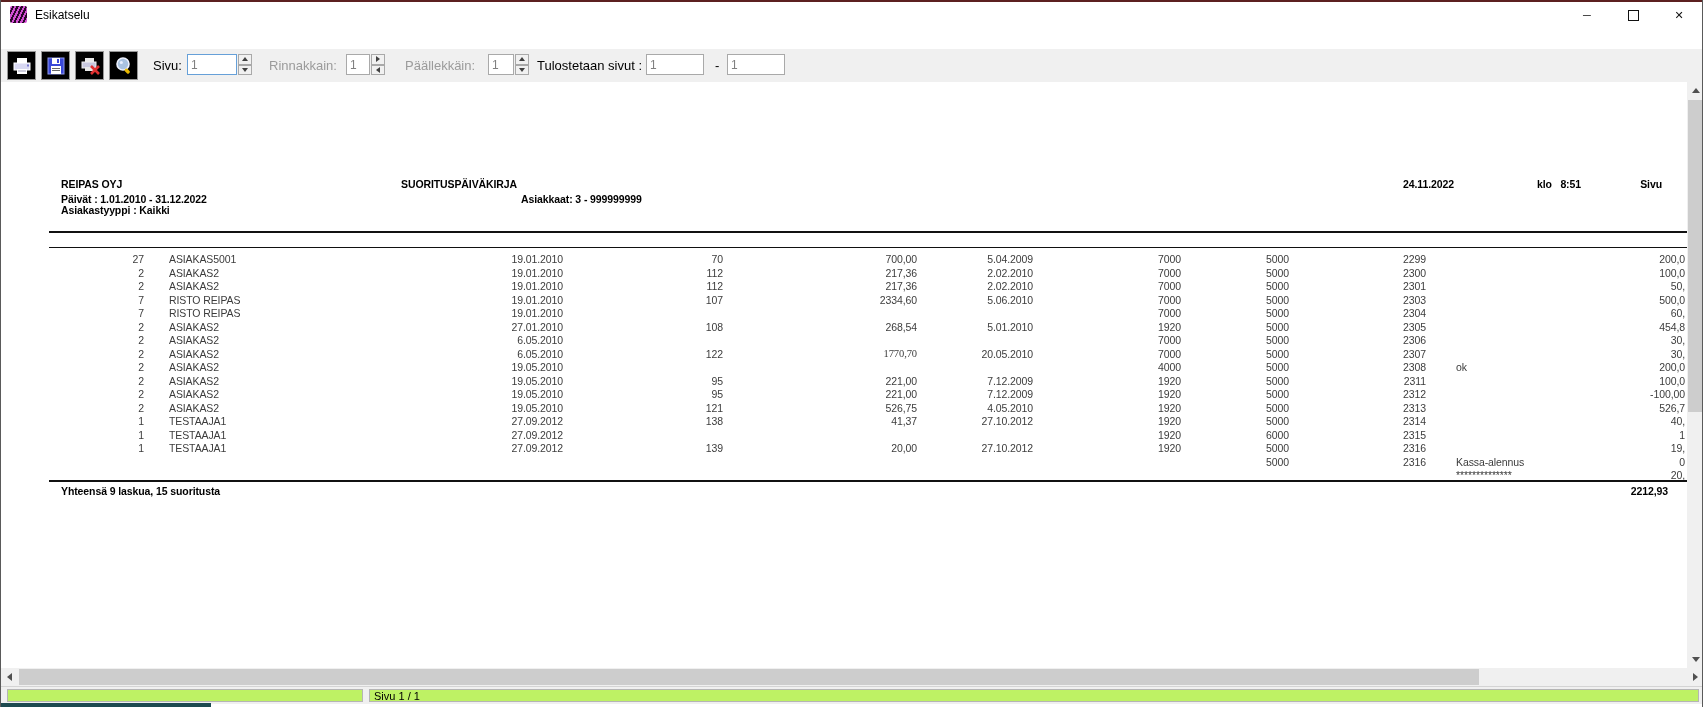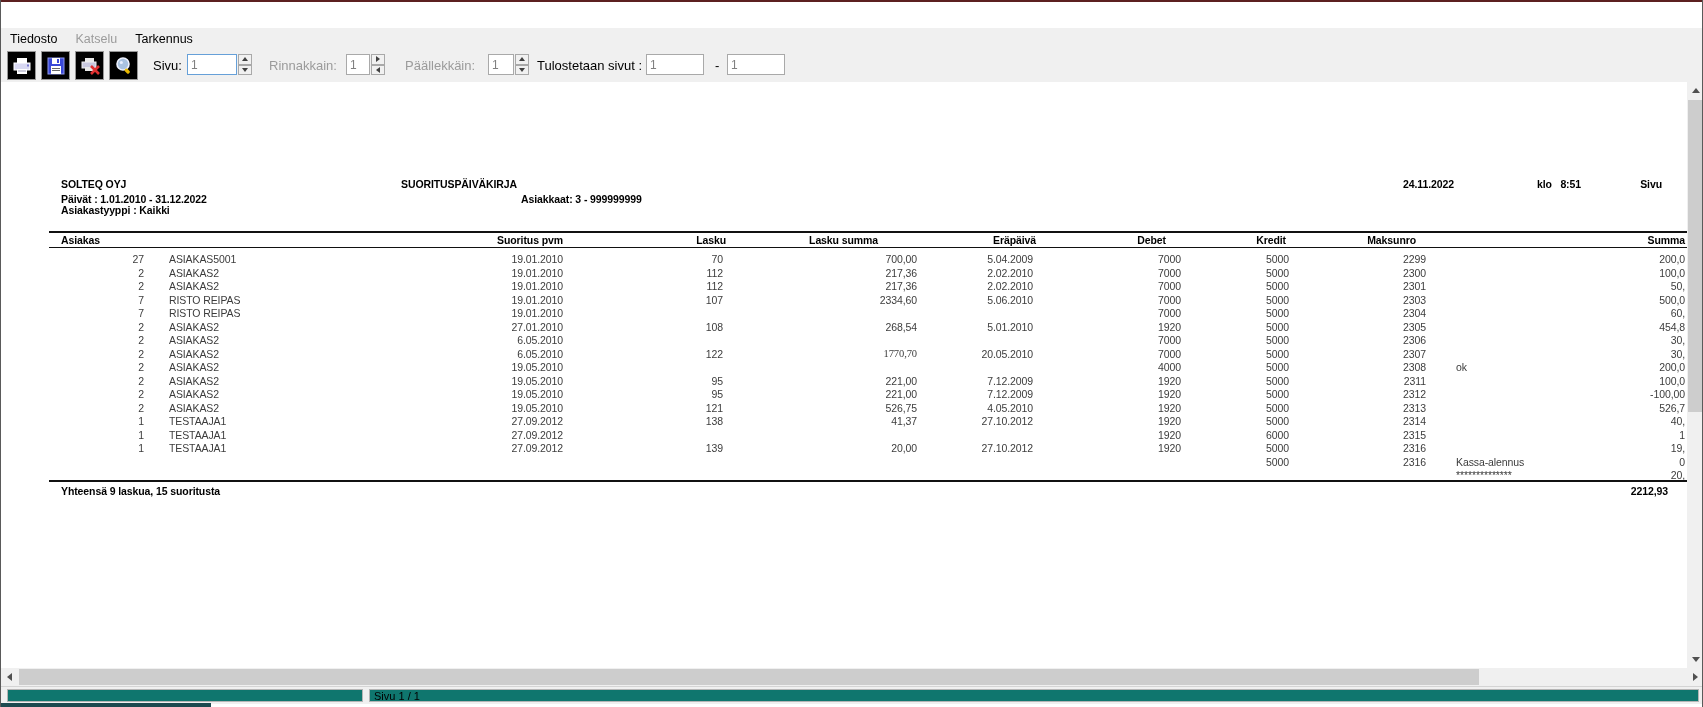--- a/index.html
+++ b/index.html
@@ -47,36 +47,44 @@
   .hscroll{position:absolute;left:0;top:668px;width:1703px;height:18px;background:#f0f0f0;}
   .sb-arrow{position:absolute;display:flex;align-items:center;justify-content:center;background:#f0f0f0;}
   .sb-thumb{position:absolute;background:#cdcdcd;}
   .sa{width:0;height:0;}
   .sa.up{border-left:4px solid transparent;border-right:4px solid transparent;border-bottom:5px solid #505050;}
   .sa.dn{border-left:4px solid transparent;border-right:4px solid transparent;border-top:5px solid #505050;}
   .sa.lf{border-top:4px solid transparent;border-bottom:4px solid transparent;border-right:5px solid #505050;}
   .sa.rt{border-top:4px solid transparent;border-bottom:4px solid transparent;border-left:5px solid #505050;}
   
   .statusbar{position:absolute;left:0;top:686px;width:1703px;height:17px;background:#f0f0f0;border-top:1px solid #d4d4d4;}
-  .status-panel{position:absolute;top:2px;height:13px;box-sizing:border-box;border:1px solid #b5b5b5;background:#0f766e;
+  .status-panel{position:absolute;top:2px;height:13px;box-sizing:border-box;border:1px solid #b5b5b5;background:#bef264;
      font-size:11px;color:#000;padding-left:4px;line-height:12px;}
   .teal-frag{position:absolute;left:0;top:703px;width:210px;height:4px;background:#1d4a50;}
 </style>
 </head>
 <body>
 
 <div id="win">
   <div id="topedge"></div>
 
-
-  <div class="menubar">
-    <span class="menu-item">Tiedosto</span>
-    <span class="menu-item disabled">Katselu</span>
-    <span class="menu-item">Tarkennus</span>
-  </div>
+  <div class="titlebar">
+    <div class="app-icon"></div>
+    <div class="title-text">Esikatselu</div>
+    <div class="winbtn min">
+        <span>─</span>
+      </div>
+    <div class="winbtn max">
+        <span class="maxbox"></span>
+      </div>
+    <div class="winbtn close">
+        <span>✕</span>
+      </div>
+  </div>
+
 
   <div class="toolbar">
     <div class="tool-btn" style="left:6px">
       <svg width="22" height="22" viewBox="0 0 22 22">
         <rect x="6" y="3" width="10" height="5" fill="#ffffff"></rect>
         <rect x="3" y="8" width="16" height="7" fill="#d8d8f2" stroke="#ffffff" stroke-width="1"></rect>
         <rect x="6" y="14" width="10" height="5" fill="#ffffff"></rect>
         <rect x="7" y="15.5" width="8" height="1" fill="#9a9ab8"></rect>
         <rect x="16" y="9.5" width="2" height="2" fill="#7a7ad0"></rect>
       </svg>
@@ -140,42 +148,31 @@
         </div>
     </div>
 
     <span class="tlabel" style="left:536px">Tulostetaan sivut :</span>
     <input class="tinput" style="left: 645px; width: 58px;" value="1">
     <span class="tlabel" style="left:714px">-</span>
     <input class="tinput" style="left: 726px; width: 58px;" value="1">
   </div>
 
   <div class="preview">
-    <span class="rpt b" style="left:60px;top:96px">SOLTEQ OYJ</span>
+    <span class="rpt b" style="left:60px;top:96px">REIPAS OYJ</span>
     <span class="rpt b" style="left:400px;top:96px">SUORITUSPÄIVÄKIRJA</span>
     <span class="rpt b" style="right:233px;top:96px">24.11.2022</span>
     <span class="rpt b" style="left:1536px;top:96px">klo</span>
     <span class="rpt b" style="right:106px;top:96px">8:51</span>
     <span class="rpt b" style="right:25px;top:96px">Sivu</span>
     <span class="rpt b" style="left:60px;top:111px">Päivät :  1.01.2010 - 31.12.2022</span>
     <span class="rpt b" style="left:520px;top:111px">Asiakkaat: 3 - 999999999</span>
     <span class="rpt b" style="left:60px;top:122px">Asiakastyyppi : Kaikki</span>
 
     <div class="rline" style="top:149px;height:2px"></div>
-    <div class="rpt-row hdr-row" style="top:152px">
-        <span class="rpt-cell" style="left: 60px;">Asiakas</span>
-        <span class="rpt-cell" style="right: 1141px;">Suoritus pvm</span>
-        <span class="rpt-cell" style="right: 978px;">Lasku</span>
-        <span class="rpt-cell" style="right: 826px;">Lasku summa</span>
-        <span class="rpt-cell" style="right: 668px;">Eräpäivä</span>
-        <span class="rpt-cell" style="right: 538px;">Debet</span>
-        <span class="rpt-cell" style="right: 418px;">Kredit</span>
-        <span class="rpt-cell" style="right: 288px;">Maksunro</span>
-        <span class="rpt-cell" style="right: 19px;">Summa</span>
-      </div>
     <div class="rline" style="top:165px;height:1px"></div>
 
     <div>
         <div class="rpt-row" style="top: 171px;">
           <span class="rpt-cell" style="right: 1560px;">27</span>
           <span class="rpt-cell" style="left: 168px;">ASIAKAS5001</span>
           <span class="rpt-cell" style="right: 1141px;">19.01.2010</span>
           <span class="rpt-cell" style="right: 981px;">70</span>
           <span class="rpt-cell" style="right: 787px;">700,00</span>
           <span class="rpt-cell" style="right: 671px;">5.04.2009</span>

